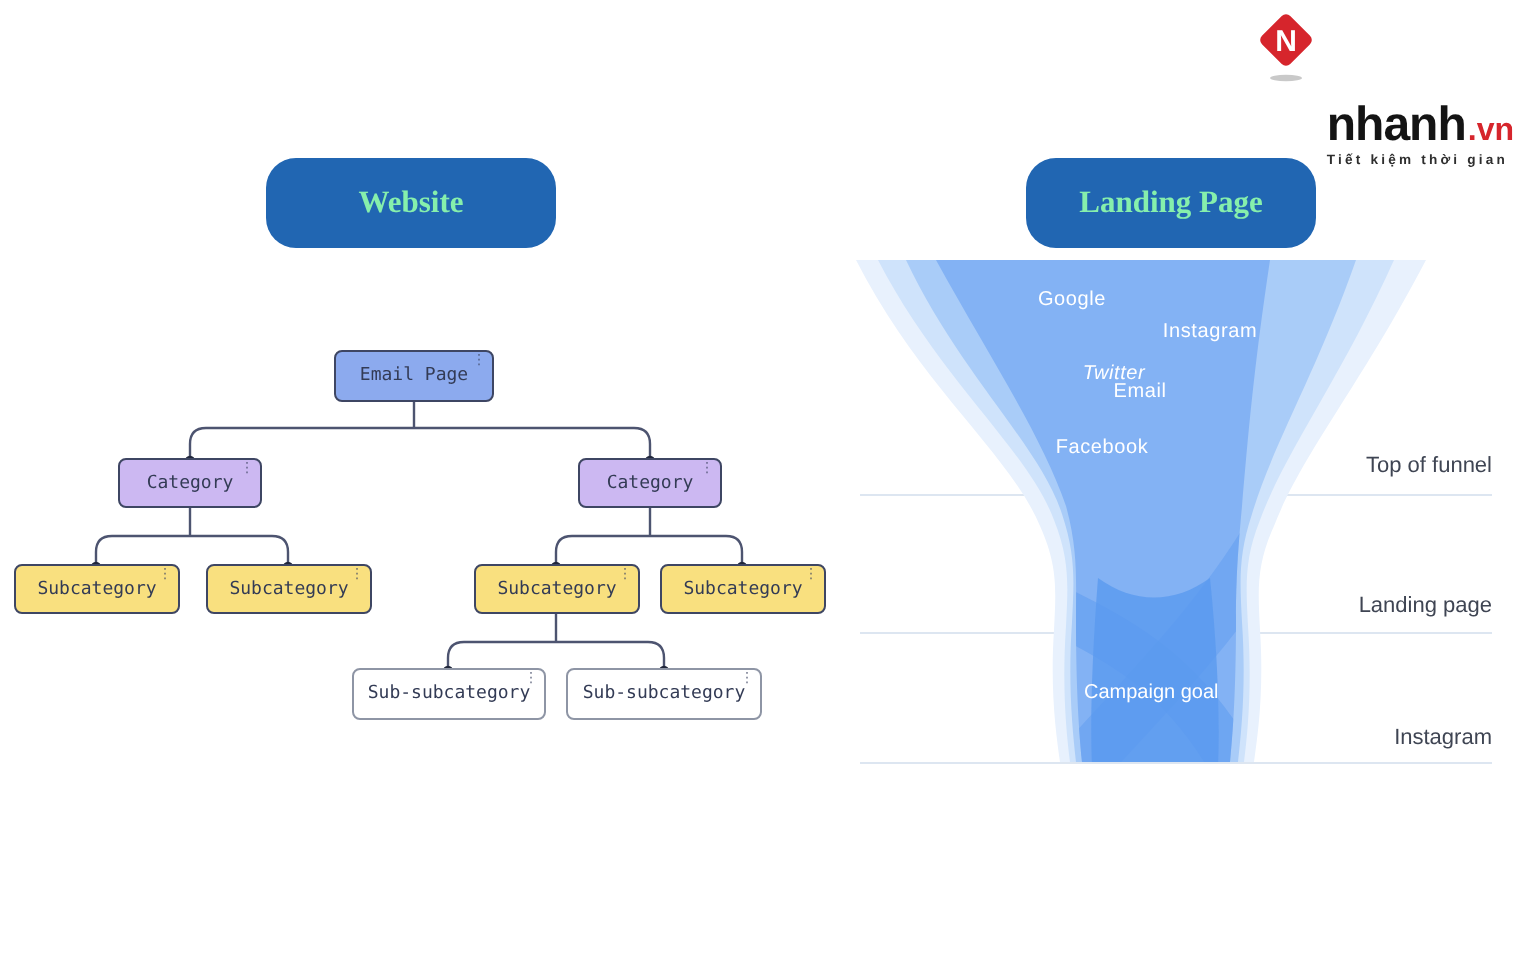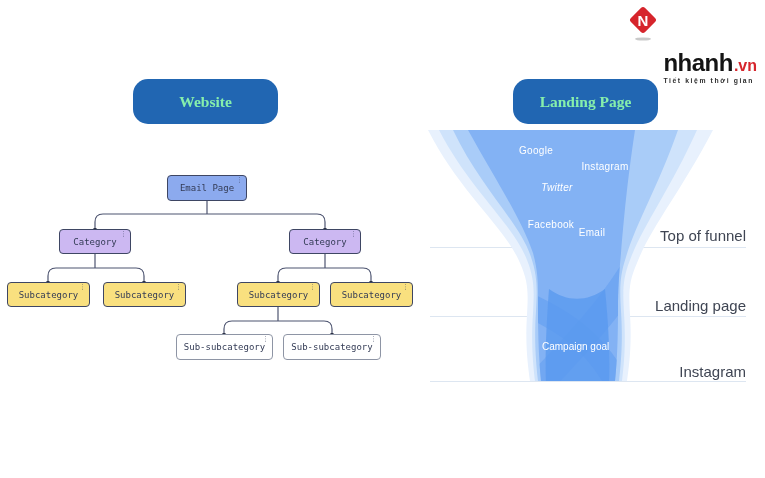--- a/index.html
+++ b/index.html
@@ -35,21 +35,21 @@
   .node.subcategory{background:#f9e07f;}
   .node.subsub{background:#ffffff;border-color:#8e95a5;}
 
   
   .stage-line{position:absolute;left:430px;width:316px;height:1px;background:#dde6f1;}
   .funnel-svg{position:absolute;left:425px;top:123px;width:340px;height:272px;}
   .channel{position:absolute;transform:translate(-50%,-50%);color:#ffffff;font-size:10px;
            letter-spacing:.3px;white-space:nowrap;}
   .goal{position:absolute;transform:translate(-50%,-50%);color:#ffffff;font-size:10px;
         width:70px;text-align:left;line-height:1.45;}
-  .stage-label{position:absolute;right:19px;color:#3f4553;font-size:15px;white-space:nowrap;text-align:right;}
+  .stage-label{position:absolute;right:19px;color:#3f4553;font-size:11px;white-space:nowrap;text-align:right;}
 </style>
 </head>
 <body>
 
 <div class="page">
 
   <div class="logo">
     <svg class="logo-mark" viewBox="0 0 32 38">
       <rect x="6" y="4" width="20" height="20" rx="3" transform="rotate(45 16 14)" fill="#d6252c"></rect>
       <text x="16" y="19.5" text-anchor="middle" font-family="Liberation Sans, sans-serif" font-weight="bold" font-size="15" fill="#ffffff">N</text>
@@ -147,21 +147,21 @@
     <g clip-path="url(#bodyclip)">
       <path d="M10 128 C90 190 150 180 195 265" fill="none" stroke="#5a9aef" stroke-width="24" opacity="0.5"></path>
       <path d="M255 20 C235 140 175 195 108 268" fill="none" stroke="#5a9aef" stroke-width="27" opacity="0.45"></path>
       <path d="M124 166 C121 205 120 238 121 260 L184 260 C185 238 184 205 180 166 C162 179 142 179 124 166 Z" fill="#5a9aef" opacity="0.8"></path>
     </g>
   </svg>
 
   <div class="channel" style="left:536px;top:150px;">Google</div>
   <div class="channel" style="left:605px;top:166px;">Instagram</div>
   <div class="channel" style="left:557px;top:187px;font-style:italic;">Twitter</div>
-  <div class="channel" style="left:592px;top:196px;margin-top:36px;">Email</div>
+  <div class="channel" style="left:570px;top:196px;">Email</div>
   <div class="channel" style="left:551px;top:224px;">Facebook</div>
   <div class="goal" style="left:577px;top:347px;">Campaign goal</div>
 
   <div class="stage-label" style="top:227px;">Top of funnel</div>
   <div class="stage-label" style="top:297px;">Landing page</div>
   <div class="stage-label" style="top:363px;">Instagram</div>
 
 </div>
 
 </body></html>

